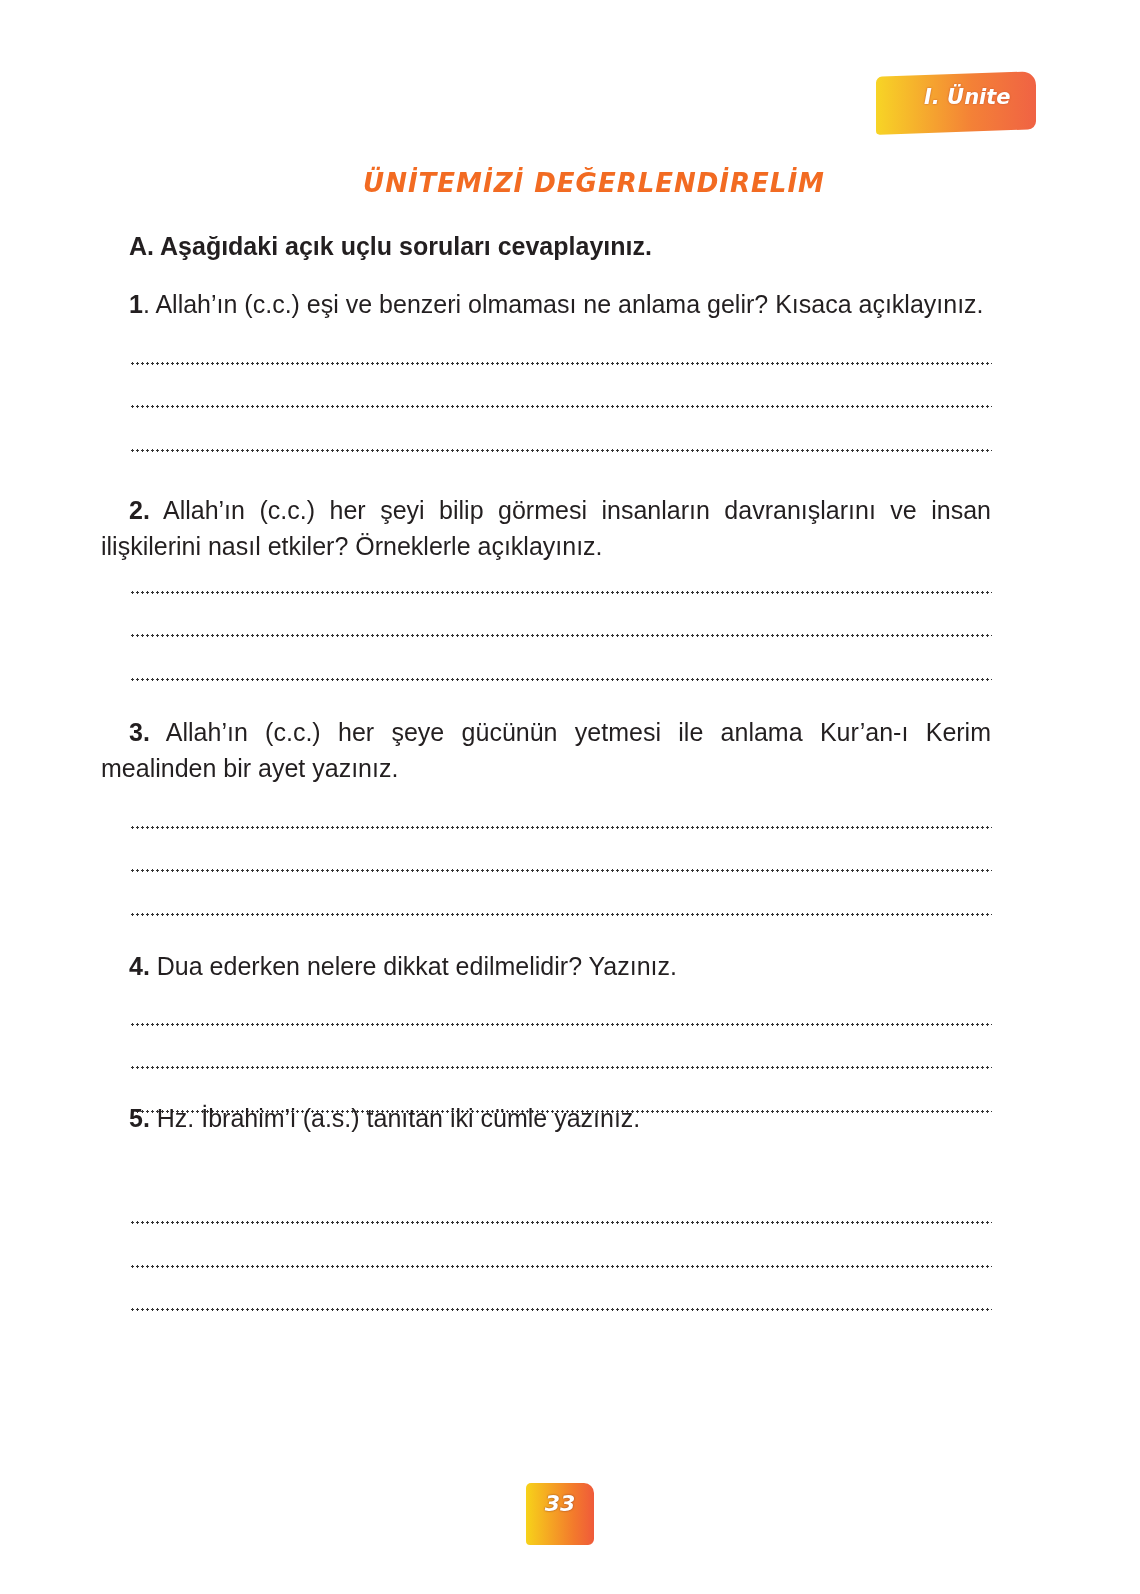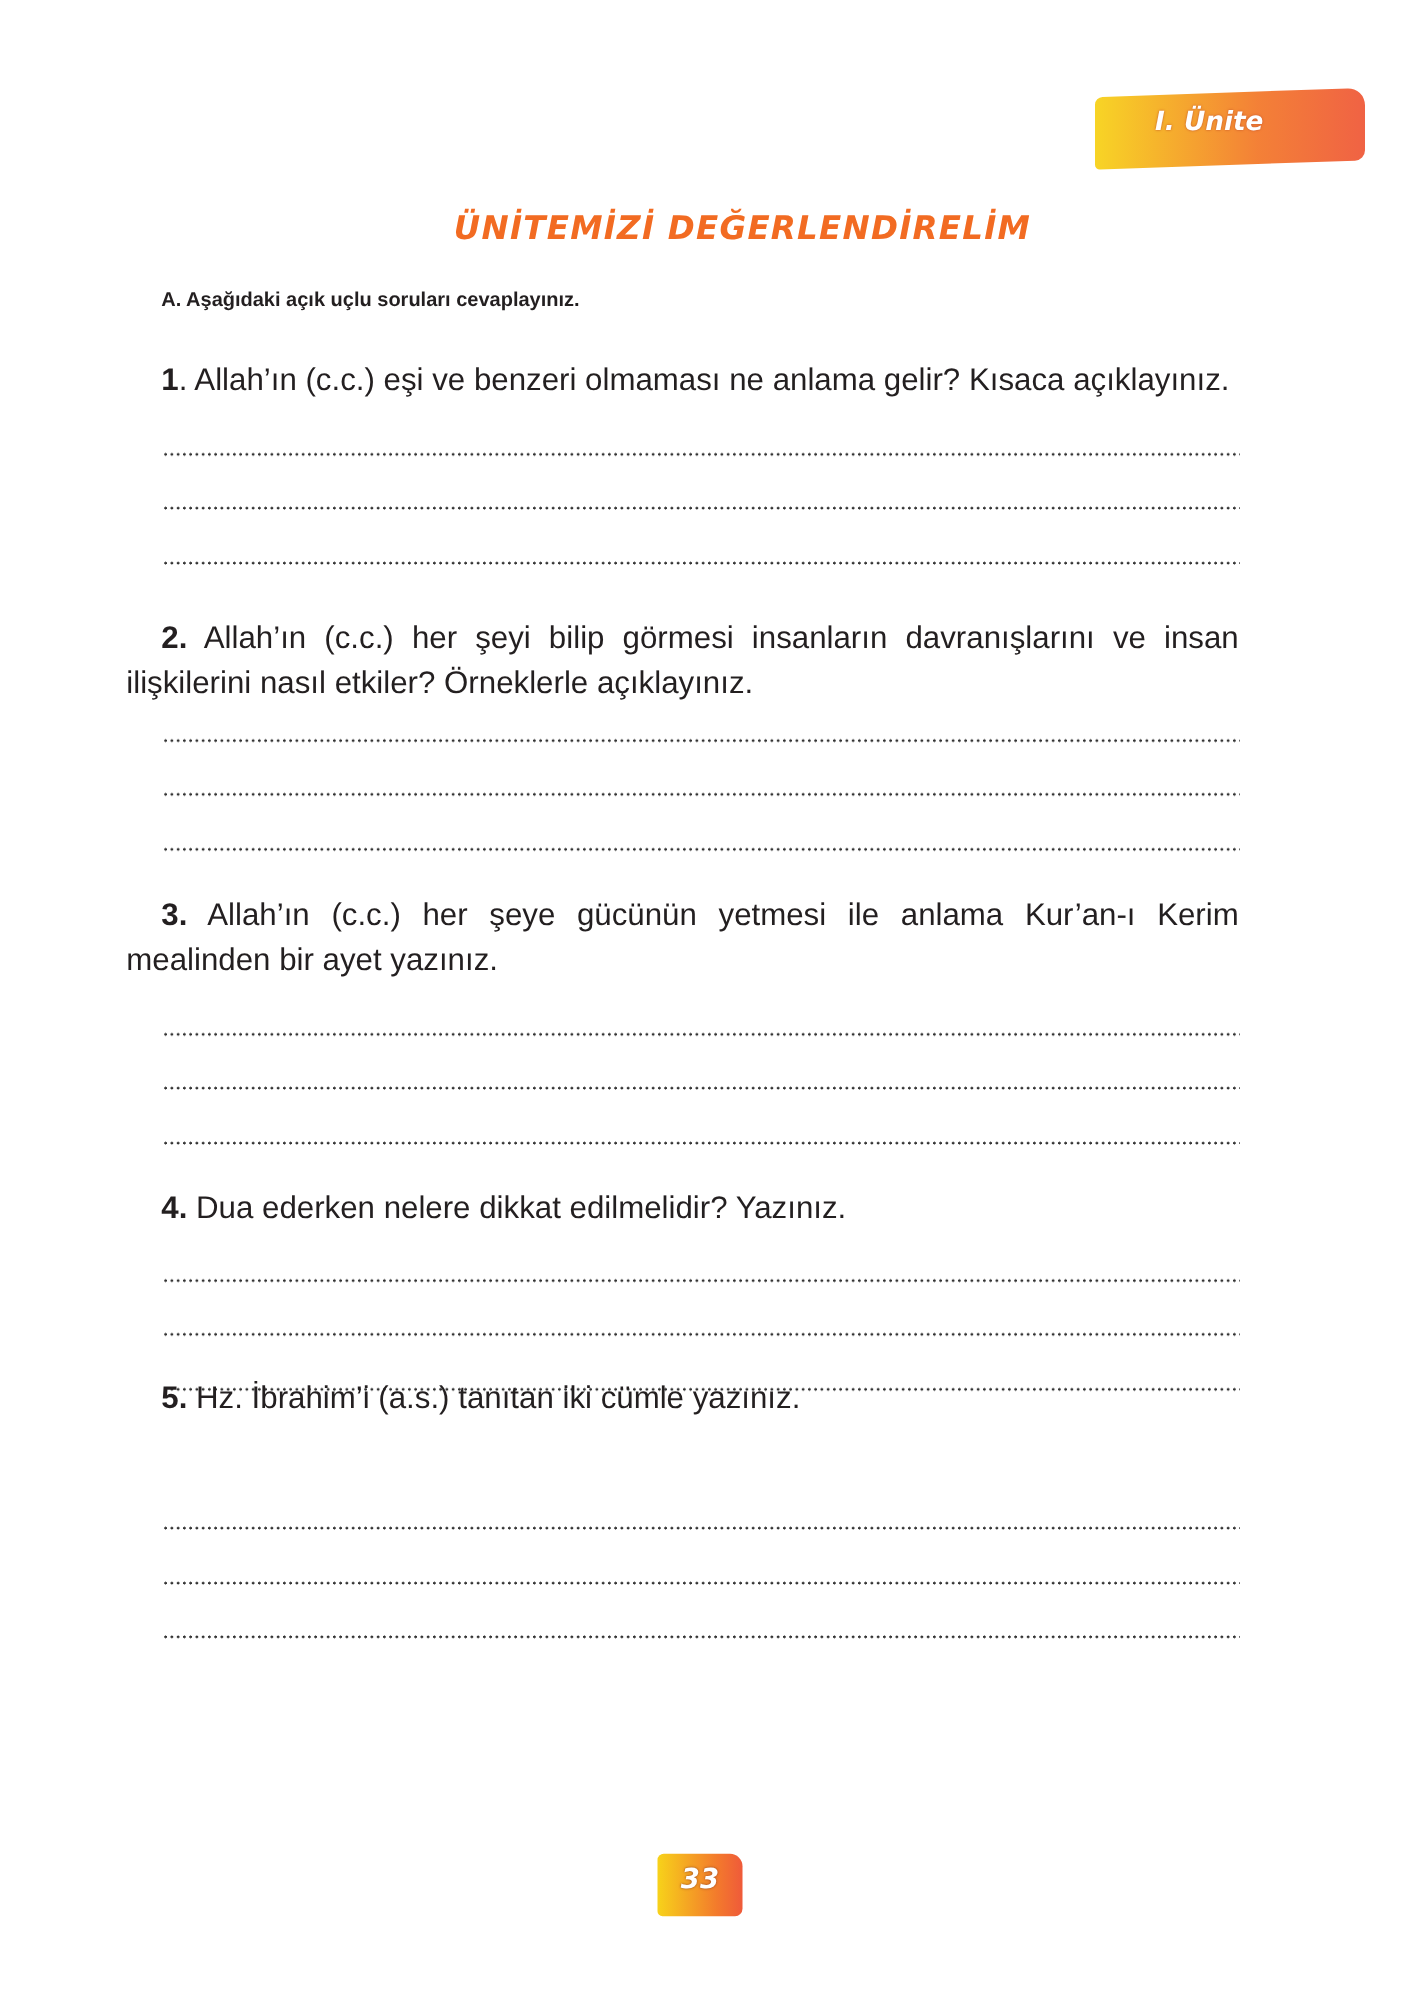--- a/index.html
+++ b/index.html
@@ -1,35 +1,35 @@
 <!DOCTYPE html>
 <html><head>
 <meta charset="utf-8">
 <style>
   html, body { margin:0; padding:0; background:#ffffff; }
   body { width:1140px; height:1594px; position:relative; overflow:hidden;
          font-family:"Liberation Sans", sans-serif; color:#231f20; }
-  .unit-badge { position:absolute; left:876px; top:74px; width:216px; height:58px; }
+  .unit-badge { position:absolute; left:876px; top:74px; width:160px; height:58px; }
   .unit-badge .brush { position:absolute; inset:0;
     background:linear-gradient(90deg,#f7d21a 0%,#f5a623 30%,#f37a2c 60%,#ef5a3a 100%);
     border-radius:6px 14px 8px 4px; transform:skewY(-2deg); opacity:0.95; }
   .unit-badge .label { position:absolute; left:48px; top:11px; color:#fff;
     font-family:"DejaVu Sans", sans-serif; font-style:italic; font-weight:bold; font-size:21px;
     text-shadow:0 0 2px #c0502a; }
   .title { position:absolute; top:168px; left:0; width:1140px; text-align:center;
     color:#f26b22; font-family:"DejaVu Sans", sans-serif; font-style:italic; font-weight:bold;
     font-size:26px; letter-spacing:1px;margin-left:24px; }
-  .section { position:absolute; left:129px; top:232px; font-weight:bold; font-size:16px; }
+  .section { position:absolute; left:129px; top:232px; font-weight:bold; font-size:25px; }
   .q { position:absolute; left:101px; width:890px; font-size:25px; line-height:36px; text-align:justify; }
   .q .num { font-weight:bold; }
   .q .indent { display:inline-block; width:28px; }
   .dots { position:absolute; left:130px; width:862px; height:3px;
     background-image:radial-gradient(circle,#333 1px,transparent 1.3px);
     background-size:5px 3px; background-repeat:repeat-x; }
-  .page-num { position:absolute; left:526px; top:1483px; width:68px; height:50px; }
+  .page-num { position:absolute; left:526px; top:1483px; width:68px; height:62px; }
   .page-num .brush { position:absolute; inset:0;
     background:linear-gradient(90deg,#f7d21a 0%,#f5a623 35%,#f37a2c 70%,#ef5a3a 100%);
     border-radius:5px 10px 6px 4px; }
   .page-num .label { position:absolute; left:0; width:68px; top:8px; text-align:center; color:#fff;
     font-family:"DejaVu Sans", sans-serif; font-style:italic; font-weight:bold; font-size:22px;
     text-shadow:0 0 2px #8a3a1a; }
 </style>
 </head>
 <body>
 

